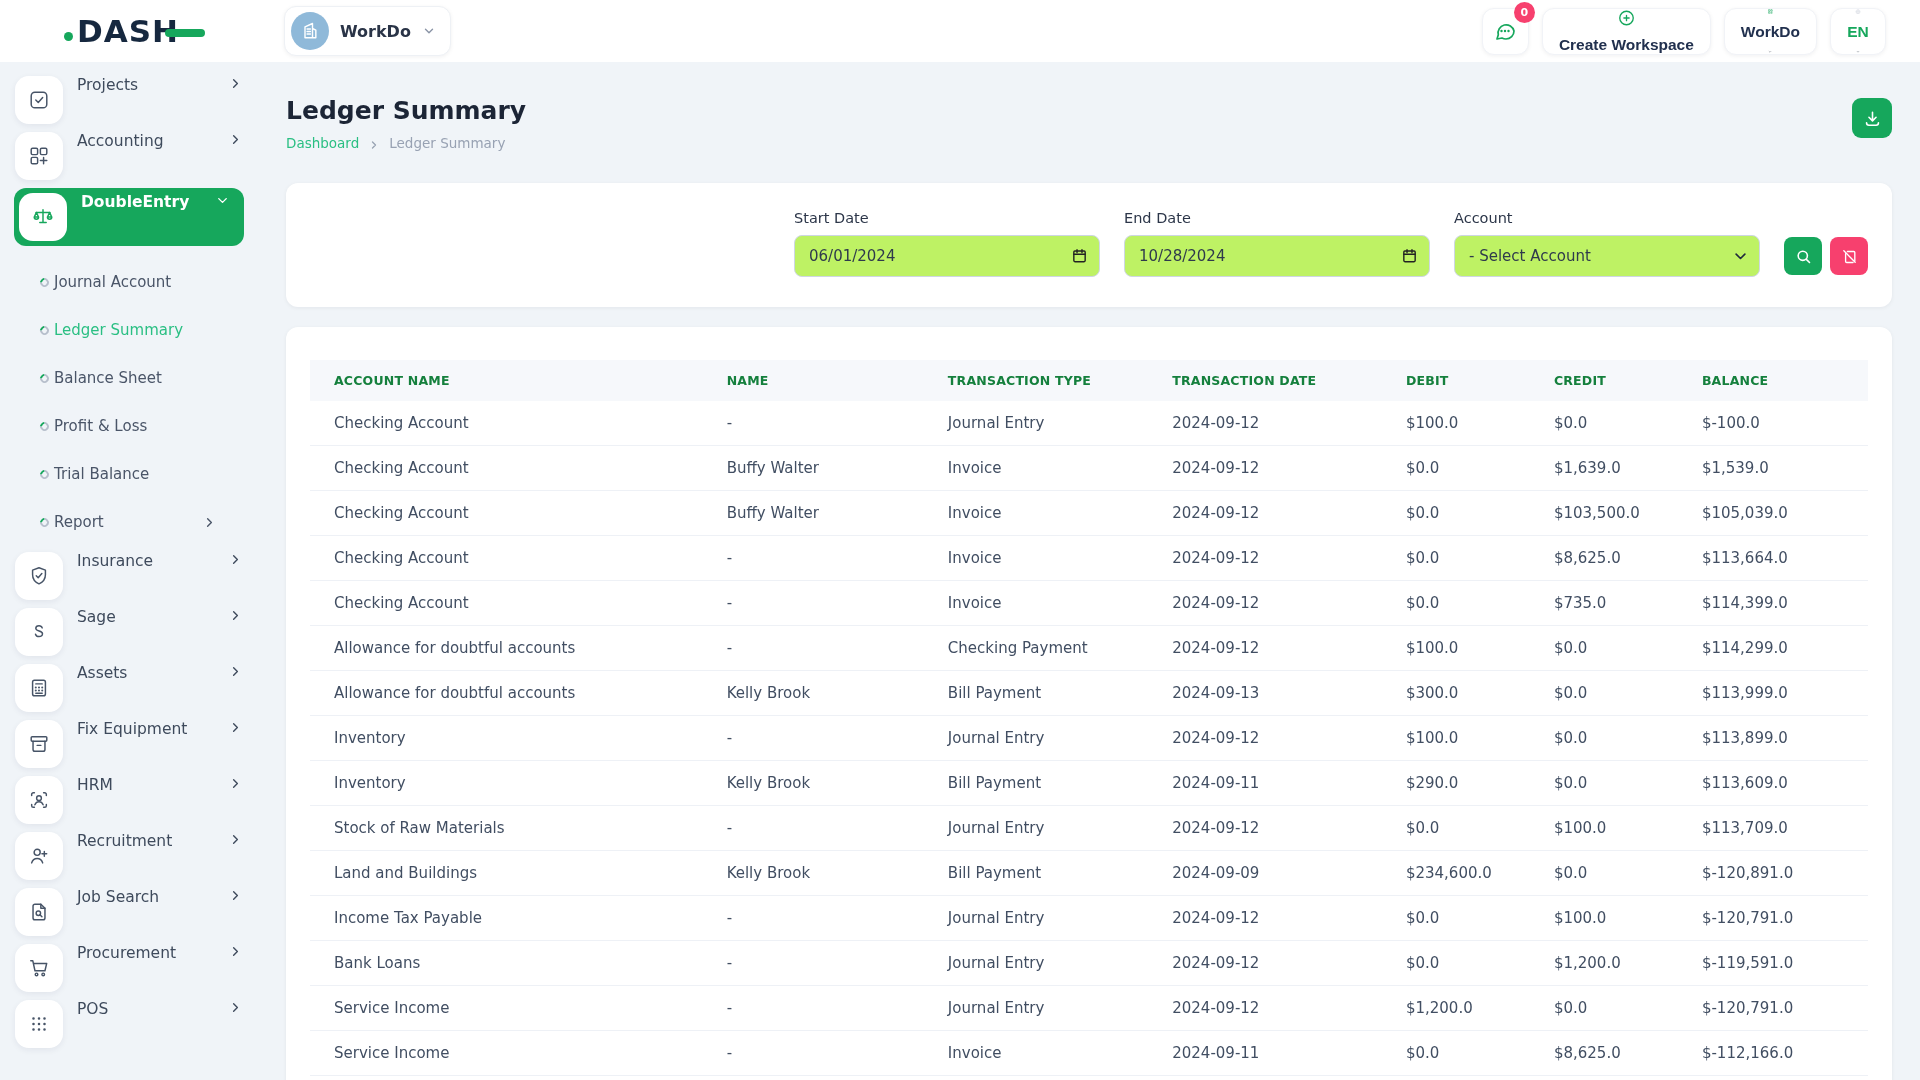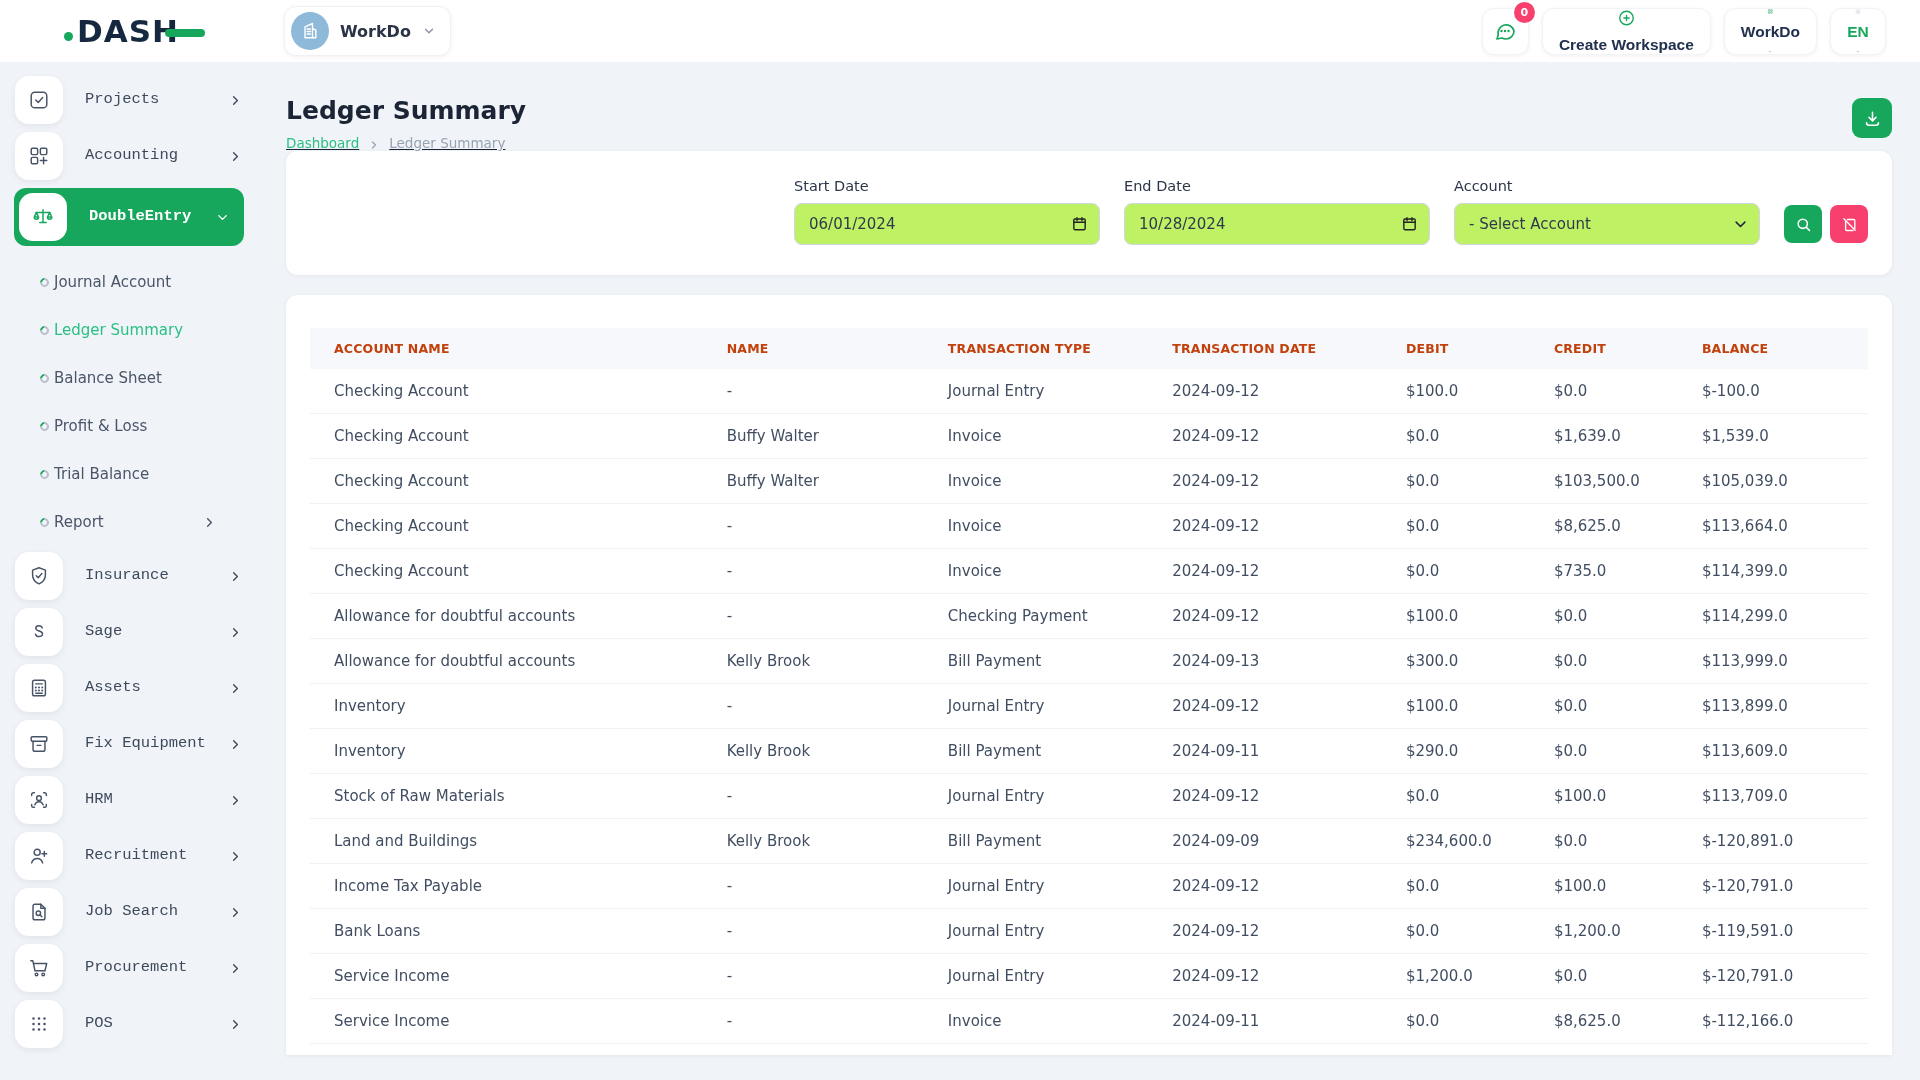--- a/index.html
+++ b/index.html
@@ -61,21 +61,21 @@
     padding:0 16px;cursor:pointer;font-size:15.5px;font-weight:600;color:#21304e;flex-direction:column;
   }
   .pill-btn .lang{color:var(--primary);}
 
   
   .sidebar{
     position:fixed;top:62px;left:0;bottom:0;width:258px;
     padding:14px 15px 0 15px;overflow:hidden;
   }
   .nav-item{
-    display:flex;align-items:center;gap:22px;height:48px;margin-bottom:8px;cursor:pointer;font-family:Liberation Mono, monospace;
+    display:flex;gap:14px;height:48px;margin-bottom:8px;cursor:pointer;
   }
   .tile{
     flex:0 0 48px;width:48px;height:48px;background:#fff;border-radius:14px;
     box-shadow:0 2px 6px rgba(25,35,65,.07);
     display:flex;align-items:center;justify-content:center;
   }
   .nav-label{flex:1;font-size:15.5px;font-weight:500;color:var(--nav-text);line-height:1.25;}
   .nav-item.active{
     background:var(--primary);border-radius:12px;padding:5px 14px 5px 5px;height:58px;margin:0 -1px 8px -1px;
   }
@@ -87,31 +87,31 @@
     width:9px;height:9px;border-radius:50%;border:2px solid #b7bfcc;
     border-top-color:var(--primary);transform:rotate(-45deg);flex:0 0 9px;
   }
   .sub-label{font-size:15px;color:#4a5568;}
   .sub-item.active .sub-label{color:var(--primary-light);}
 
   
   .main{margin-left:258px;padding:96px 28px 0 28px;}
   .title-row{display:flex;align-items:flex-start;justify-content:space-between;}
   .page-title{font-size:25px;font-weight:600;color:#1c2536;}
-  .breadcrumb{display:flex;align-items:flex-end;gap:9px;margin-top:10px;font-size:13.5px;text-decoration:underline;}
+  .breadcrumb{display:flex;align-items:flex-end;gap:9px;margin-top:10px;font-size:13.5px;}
   .crumb-link{color:var(--primary-light);text-decoration:none;cursor:pointer;}
   .crumb-cur{color:#98a2b3;}
   .dl-btn{
     width:40px;height:40px;border-radius:9px;background:var(--primary);border:none;
     display:flex;align-items:center;justify-content:center;cursor:pointer;margin-top:2px;
   }
 
   
   .filter-card{
-    background:#fff;border-radius:12px;box-shadow:var(--card-shadow);
+    margin-top:32px;background:#fff;border-radius:12px;box-shadow:var(--card-shadow);
     padding:27px 24px 30px;display:flex;justify-content:flex-end;align-items:flex-end;gap:24px;
   }
   .field{display:flex;flex-direction:column;width:306px;}
   .field-label{font-size:14.5px;color:#2c3649;margin-bottom:9px;}
   .input-wrap{position:relative;}
   .text-input,.select-box{
     width:100%;height:42px;border:1px solid #ced6e3;border-radius:8px;
     padding:0 36px 0 14px;font-size:15px;color:#2f3a4c;background:#bef264;
     font-family:"DejaVu Sans","Liberation Sans",sans-serif;outline:none;
   }
@@ -126,21 +126,21 @@
   .sq-btn.reset{background:var(--danger);}
 
   
   .table-card{
     margin-top:20px;background:#fff;border-radius:12px 12px 0 0;box-shadow:var(--card-shadow);
     padding:33px 24px 0;height:760px;overflow:hidden;
   }
   table{width:100%;border-collapse:collapse;table-layout:fixed;}
   thead th{
     background:#f6f8fb;text-align:left;padding:13px 24px;
-    font-size:12.5px;font-weight:700;color:#c2410c;letter-spacing:.2px;white-space:nowrap;
+    font-size:12.5px;font-weight:700;color:#15803d;letter-spacing:.2px;white-space:nowrap;
   }
   tbody td{
     padding:13px 24px;font-size:15px;color:#414e62;border-bottom:1px solid #eef1f6;
     white-space:nowrap;overflow:hidden;line-height:18px;
   }
 </style>
 </head>
 <body>
 
 <header class="header">

